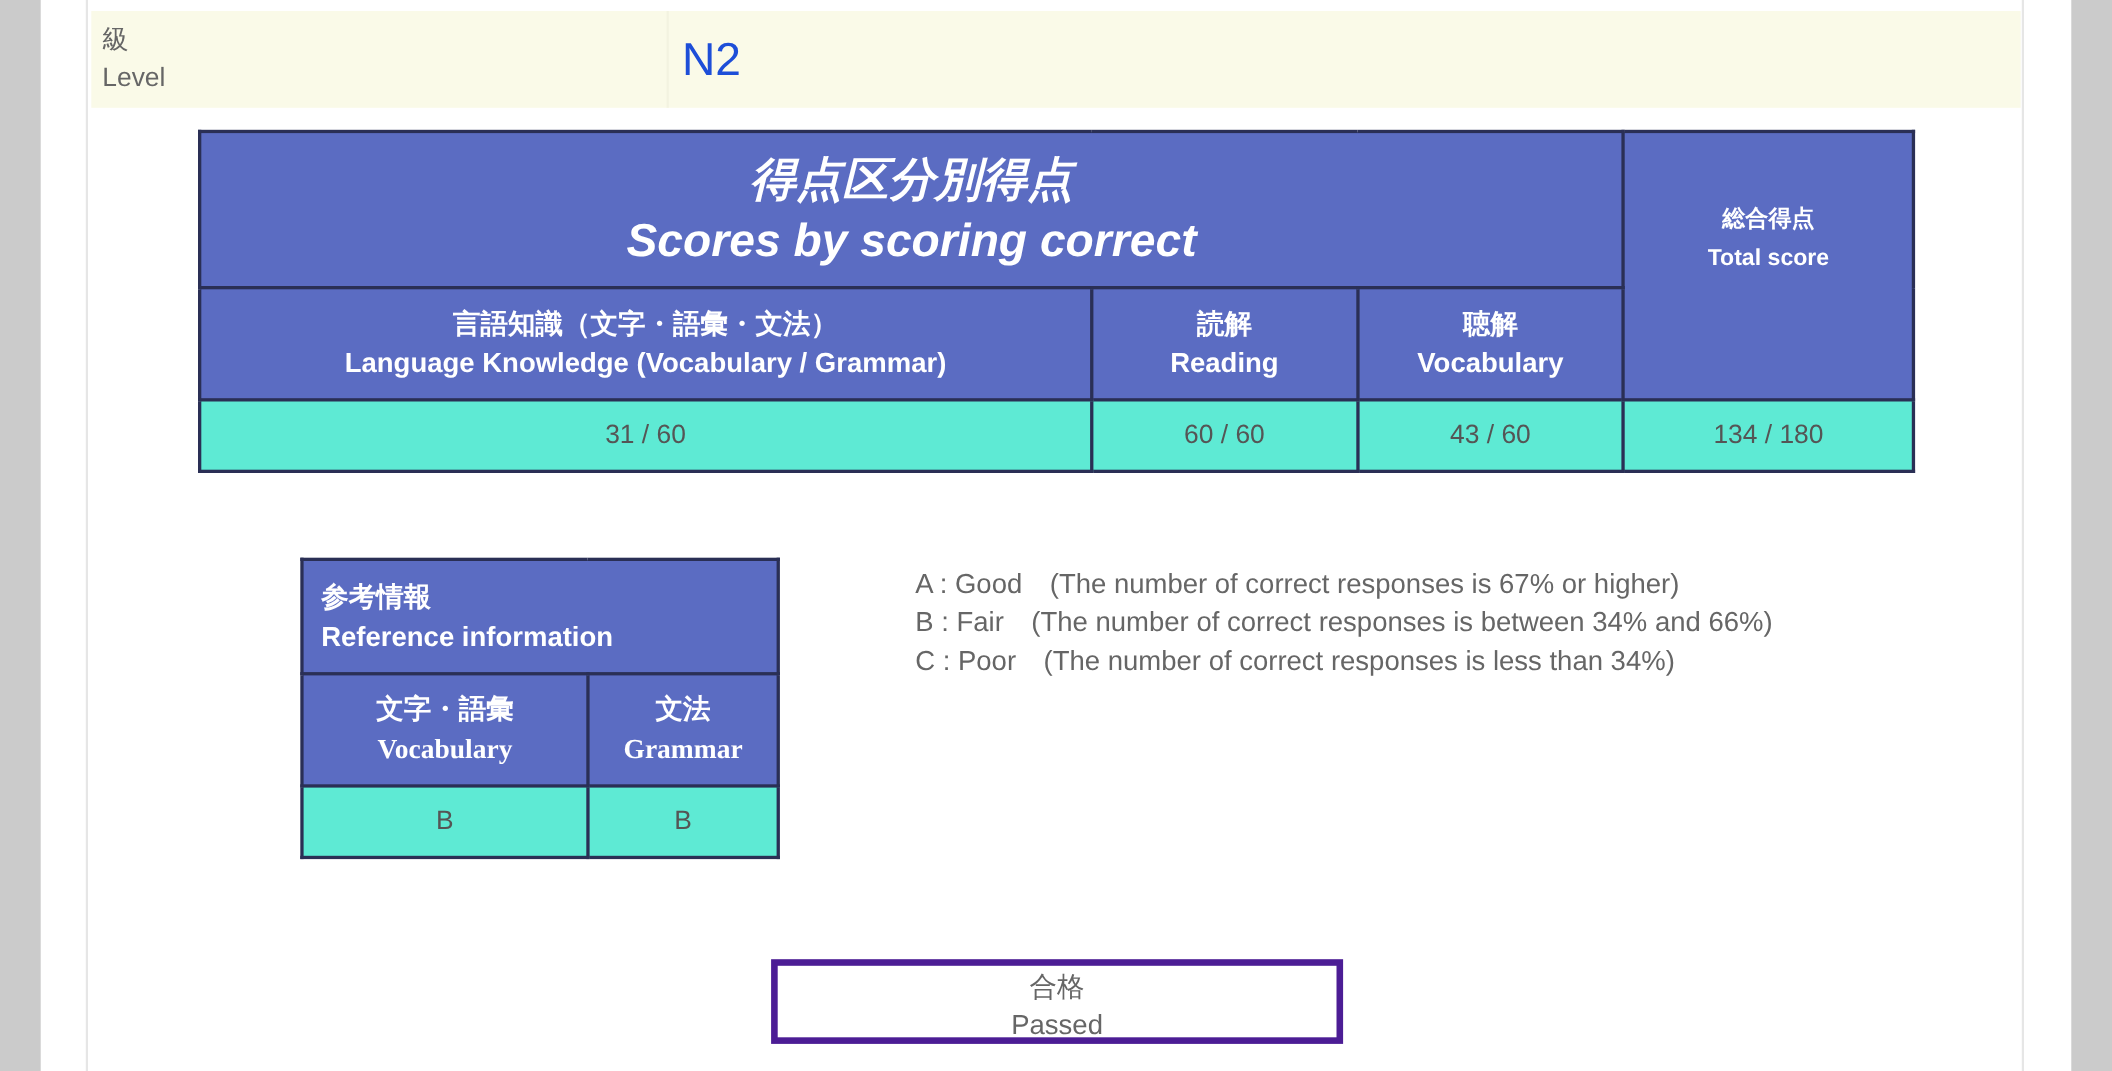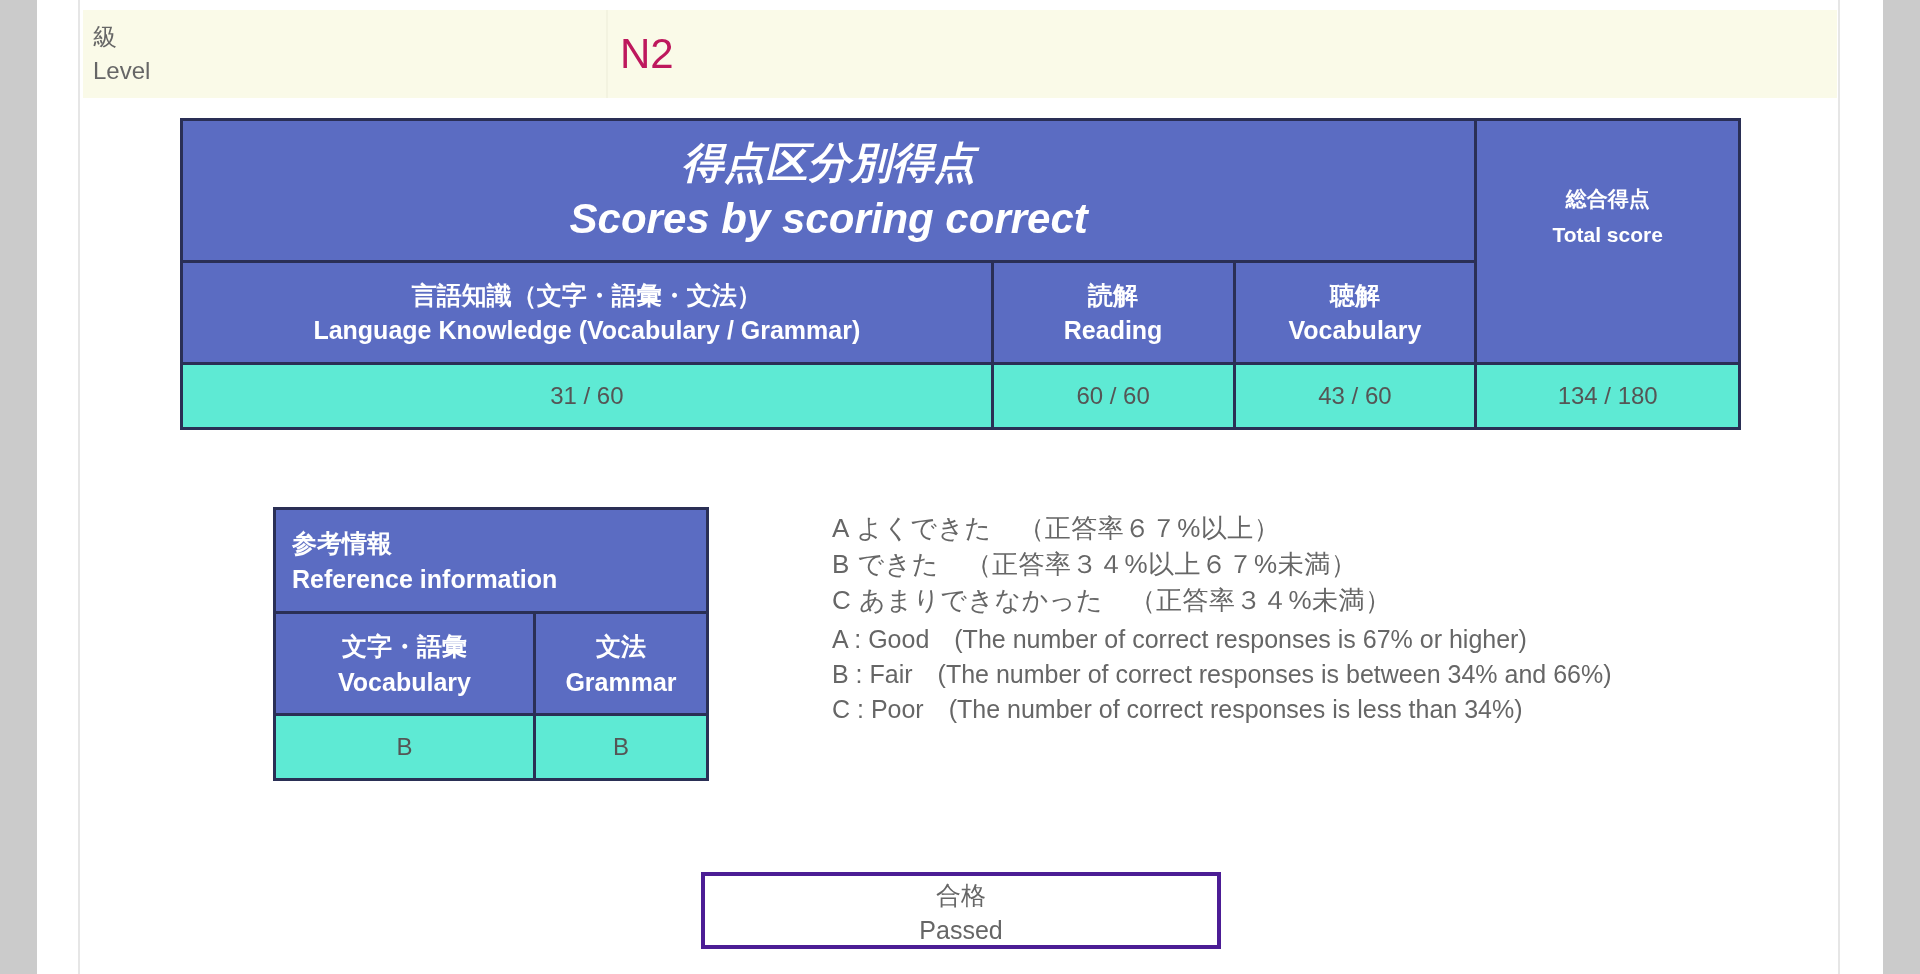--- a/index.html
+++ b/index.html
@@ -6,46 +6,46 @@
   html, body { width: 1920px; height: 974px; overflow: hidden; background: #cbcbcb; }
   body { position: relative; font-family: "Liberation Sans", "DejaVu Sans", sans-serif; color: #555; }
 
   .outer-page { position: absolute; left: 37px; top: 0; width: 1846px; height: 974px; background: #ffffff; }
   .content-frame { position: absolute; left: 78px; top: 0; width: 1762px; height: 974px; background: #fff;
                    border-left: 2px solid #e6e6e6; border-right: 2px solid #e6e6e6; }
 
   
   .level-row { position: absolute; left: 83px; top: 10px; width: 1754px; height: 88px; background: #fafae8; display: flex; }
   .level-label { width: 525px; padding: 10px 0 0 10px; font-size: 24px; line-height: 34px; color: #666; border-right: 2px solid #f3f3e0; }
-  .level-value { flex: 1; padding-left: 12px; display: flex; align-items: center; font-size: 42px; color: #be185d; }
+  .level-value { flex: 1; padding-left: 12px; display: flex; align-items: center; font-size: 42px; color: #1d4ed8; }
 
   
   table { border-collapse: collapse; position: absolute; }
   .score-table { left: 180px; top: 118px; width: 1561px; }
   .score-table td, .score-table th, .ref-table td, .ref-table th { border: 3px solid #2a2f55; text-align: center; }
   th.blue { background: #5b6cc2; color: #fff; font-weight: bold; }
   td.val { background: #5eead4; color: #555; font-size: 24px; height: 65px; }
 
   .section-title { height: 142px; font-size: 42px; line-height: 56px; font-style: italic; }
   .sub-head { height: 102px; font-size: 25px; line-height: 35px; }
   .total-head { font-size: 21px; line-height: 36px; vertical-align: middle; padding-bottom: 50px; }
 
   
   .ref-table { left: 273px; top: 507px; width: 436px; }
   .ref-head { height: 104px; text-align: left !important; padding-left: 16px; font-size: 25px; line-height: 36px; }
-  .ref-sub { height: 102px; font-size: 25px; line-height: 36px; }
+  .ref-sub { height: 102px; font-size: 25px; line-height: 36px; font-family: Liberation Serif, serif; }
   .ref-val { height: 67px; }
 
   
   .legend { position: absolute; left: 832px; top: 510px; width: 800px; color: #666; }
   .legend-jp { font-size: 26px; line-height: 36px; letter-spacing: 0.5px; }
   .legend-en { margin-top: 4px; font-size: 25px; line-height: 35px; width: 790px; }
 
   
-  .result-box { position: absolute; left: 701px; top: 872px; width: 520px; height: 77px; border: 4px solid #4c1d95;
+  .result-box { position: absolute; left: 701px; top: 872px; width: 520px; height: 77px; border: 6px solid #4c1d95;
                 text-align: center; font-size: 25px; line-height: 35px; color: #666; padding-top: 2px; }
 </style>
 </head>
 <body>
 
 <div class="outer-page"></div>
 <div class="content-frame"></div>
 
 <div class="level-row">
   <div class="level-label">
@@ -109,25 +109,20 @@
     </th>
   </tr>
   <tr>
     <td class="val ref-val">B</td>
     <td class="val ref-val">B</td>
   </tr>
 </tbody>
   </table>
 
 <div class="legend">
-  <div class="legend-jp">
-    <div>A よくできた　（正答率６７%以上）</div>
-    <div>B できた　（正答率３４%以上６７%未満）</div>
-    <div>C あまりできなかった　（正答率３４%未満）</div>
-  </div>
   <div class="legend-en">
     <div>A : Good　(The number of correct responses is 67% or higher)</div>
     <div>B : Fair　(The number of correct responses is between 34% and 66%)</div>
     <div>C : Poor　(The number of correct responses is less than 34%)</div>
   </div>
 </div>
 
 <div class="result-box">
   <div>合格</div>
   <div>Passed</div>

